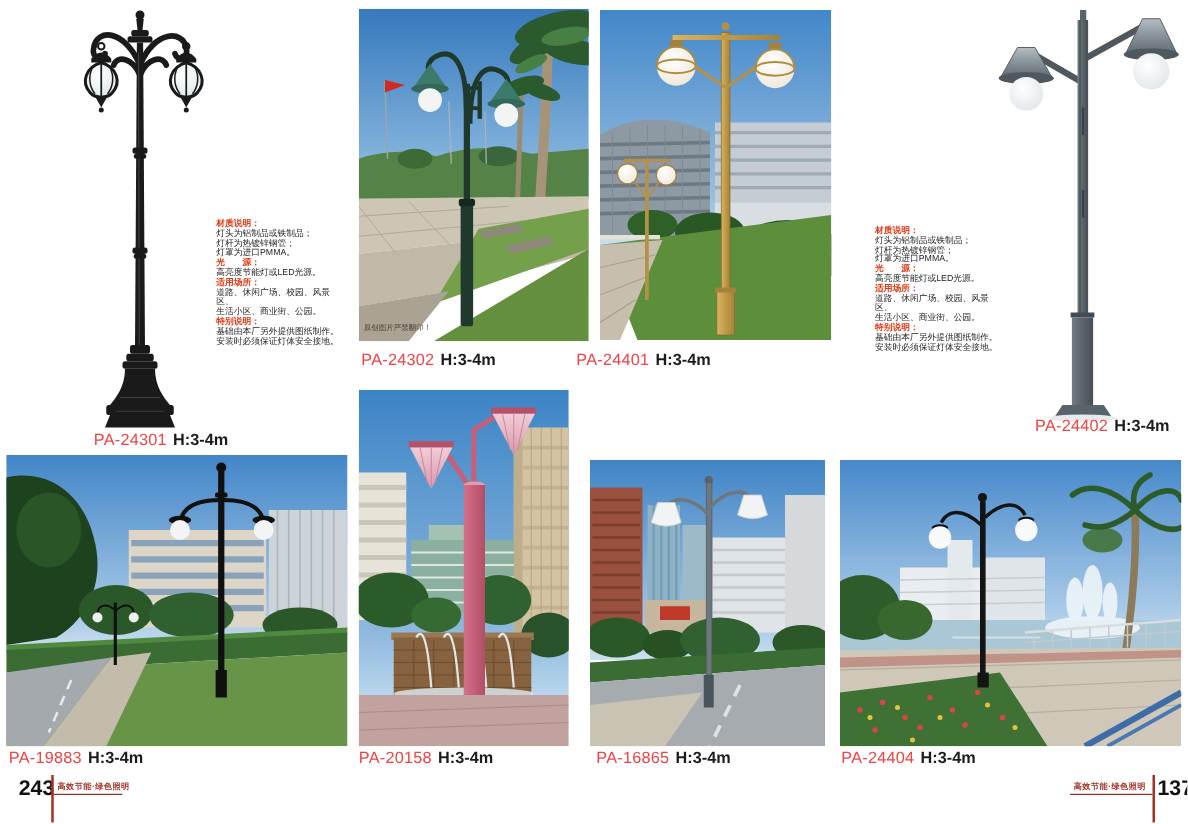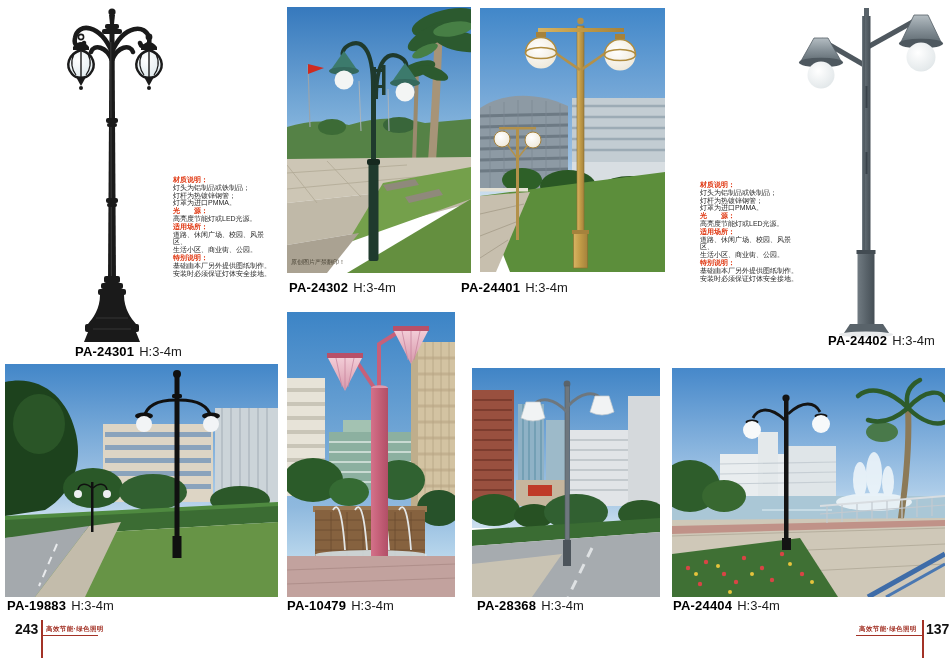--- a/index.html
+++ b/index.html
@@ -1,26 +1,26 @@
 <!DOCTYPE html>
 <html><head>
 <meta charset="utf-8">
 <style>
   * { margin:0; padding:0; box-sizing:border-box; }
   html,body { width:950px; height:659px; background:#ffffff;
     font-family:"Liberation Sans","DejaVu Sans",sans-serif; }
   .sheet { position:relative; width:950px; height:659px; background:#fff; overflow:hidden; }
   .photo { position:absolute; display:block; }
   .plabel { position:absolute; white-space:nowrap; font-size:13px; line-height:15px; }
-  .pcode { color:#000000; font-weight:bold; letter-spacing:0.2px; }
-  .pspec { color:#1c1c1c; margin-left:5px; }
+  .pcode { color:#ef4444; font-weight:normal; letter-spacing:0.2px; }
+  .pspec { color:#1c1c1c; margin-left:5px;font-weight:bold; }
   .specblock { position:absolute; width:104px; font-size:7px; line-height:7.8px; color:#1f1f1f; }
   .specblock .sh { color:#e03812; font-weight:bold; }
   .specblock .sb { color:#1f1f1f; }
-  .footer-num { position:absolute; font-size:14px; font-weight:bold; color:#111; }
+  .footer-num { position:absolute; font-size:17px; font-weight:bold; color:#111; }
   .footer-slogan { position:absolute; font-size:6.5px; font-weight:bold; color:#a33226; letter-spacing:0.4px; }
   .vline { position:absolute; width:1.6px; background:#a33226; }
   .hline { position:absolute; height:1.2px; background:#a33226; }
 </style>
 </head>
 <body>
 
 <div class="sheet">
 
   <svg class="photo" style="left:30px;top:2px" width="220" height="342" viewBox="0 0 220 342">
@@ -672,24 +672,24 @@
   <div class="plabel" style="left:461px;top:280px">
     <span class="pcode">PA-24401</span><span class="pspec">H:3-4m</span>
   </div>
   <div class="plabel" style="left:828px;top:333px">
     <span class="pcode">PA-24402</span><span class="pspec">H:3-4m</span>
   </div>
   <div class="plabel" style="left:7px;top:598px">
     <span class="pcode">PA-19883</span><span class="pspec">H:3-4m</span>
   </div>
   <div class="plabel" style="left:287px;top:598px">
-    <span class="pcode">PA-10479</span><span class="pspec">H:3-4m</span>
+    <span class="pcode">PA-20158</span><span class="pspec">H:3-4m</span>
   </div>
   <div class="plabel" style="left:477px;top:598px">
-    <span class="pcode">PA-28368</span><span class="pspec">H:3-4m</span>
+    <span class="pcode">PA-16865</span><span class="pspec">H:3-4m</span>
   </div>
   <div class="plabel" style="left:673px;top:598px">
     <span class="pcode">PA-24404</span><span class="pspec">H:3-4m</span>
   </div>
 
   <div class="footer-num" style="left:15px;top:621px">243</div>
   <div class="vline" style="left:41px;top:620px;height:38px"></div>
   <div class="footer-slogan" style="left:46px;top:625px">高效节能·绿色照明</div>
   <div class="hline" style="left:41px;top:635px;width:57px"></div>
 

